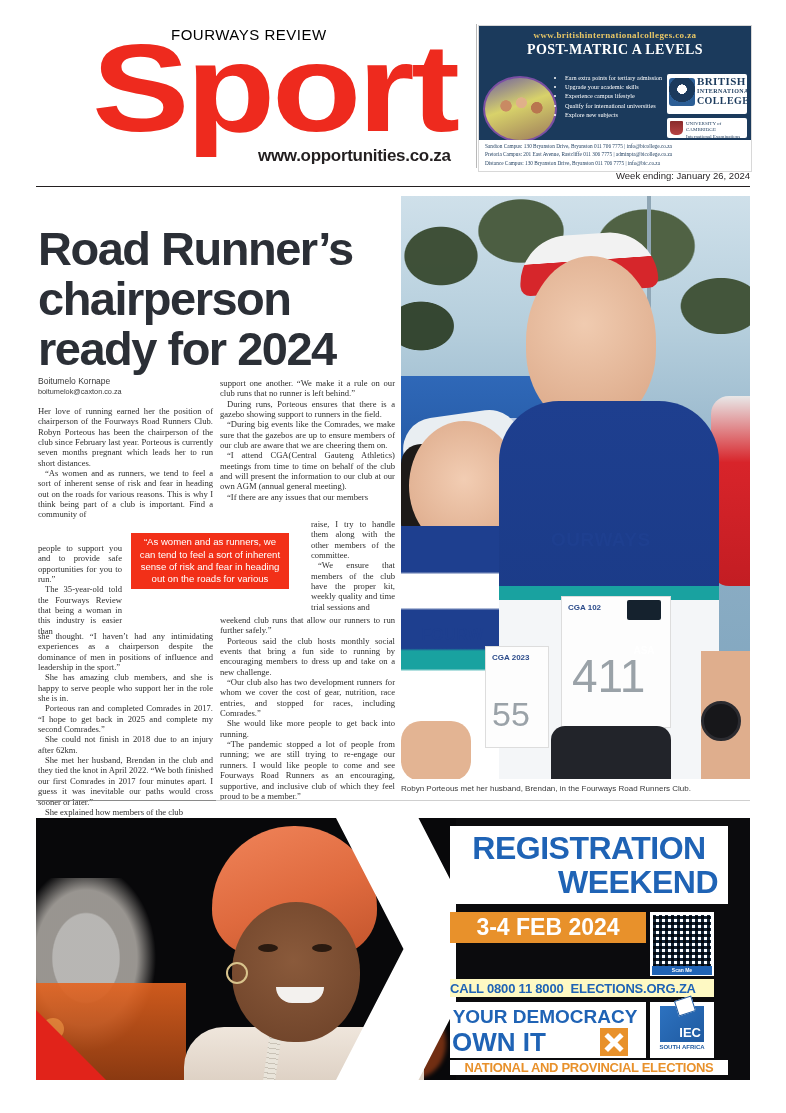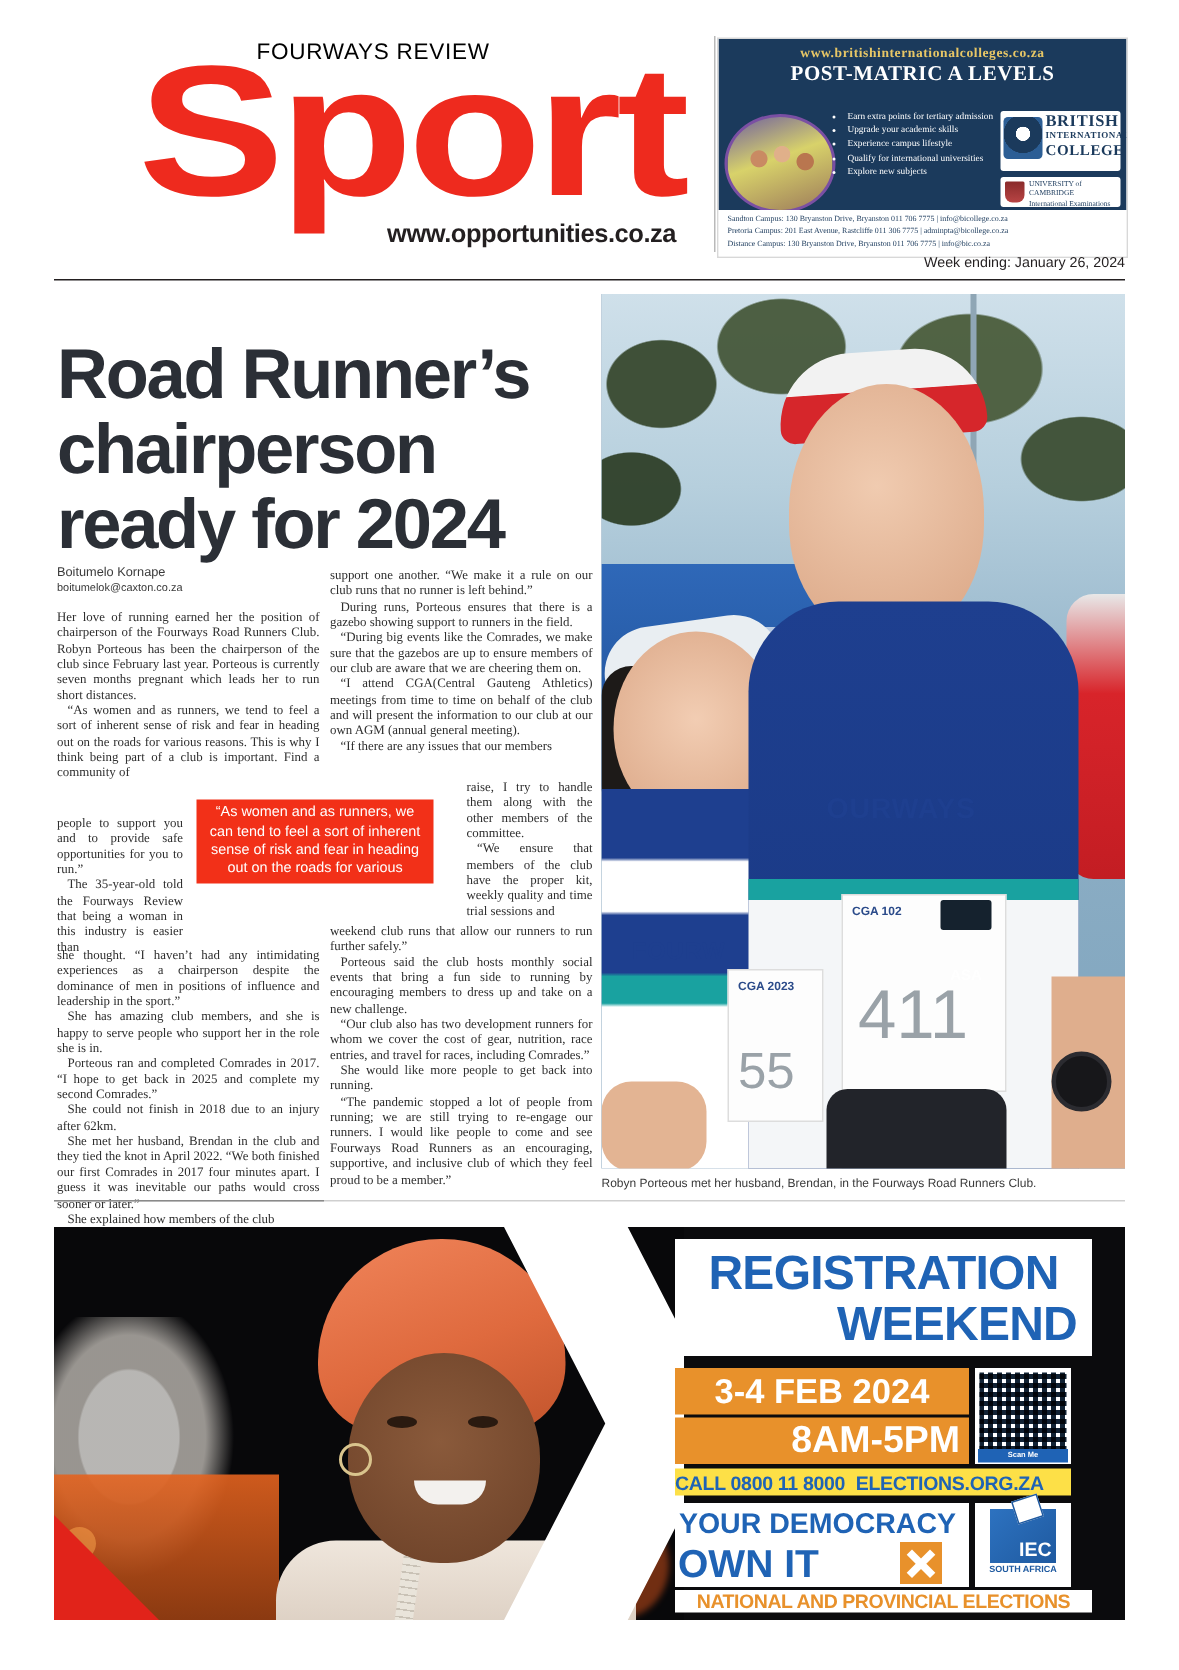--- a/index.html
+++ b/index.html
@@ -145,21 +145,21 @@
   .iec-orange1 span{display:block;text-align:center;font-family:"Liberation Sans",sans-serif;font-weight:bold;font-size:23px;line-height:31px;color:#fff;letter-spacing:0px;}
   .iec-orange2{position:absolute;left:0;top:119px;width:196px;height:31px;background:#e8912b;}
   .iec-orange2 span{display:block;text-align:right;padding-right:6px;font-family:"Liberation Sans",sans-serif;font-weight:bold;font-size:25px;line-height:31px;color:#fff;}
   .iec-qr{position:absolute;left:200px;top:86px;width:64px;height:64px;background:#fff;padding:3px;box-sizing:border-box;}
   .iec-qr-in{width:100%;height:52px;background:
      repeating-linear-gradient(90deg,#123 0 3px,#fff 3px 6px),
      repeating-linear-gradient(0deg,#123 0 3px,#fff 3px 6px);
      background-blend-mode:multiply;}
   .iec-qr-c{position:absolute;left:202px;top:140px;width:60px;height:9px;background:#1f63b5;}
   .iec-qr-c span{display:block;text-align:center;font-family:"Liberation Sans",sans-serif;font-weight:bold;font-size:5px;line-height:9px;color:#fff;}
-  .iec-call{position:absolute;left:0;top:153px;width:264px;height:18px;background:#fde047;display:flex;align-items:center;}
+  .iec-call{position:absolute;left:0;top:153px;width:264px;height:18px;background:#fef9c3;display:flex;align-items:center;}
   .iec-call span{font-family:"Liberation Sans",sans-serif;font-weight:bold;font-size:13px;color:#1f63b5;letter-spacing:-0.2px;}
   .iec-call .sep{width:7px;}
   .iec-white2{position:absolute;left:0;top:176px;width:196px;height:56px;background:#ffffff;}
   .iec-d1{position:absolute;left:0;top:178px;width:190px;text-align:center;font-family:"Liberation Sans",sans-serif;font-weight:bold;font-size:19px;line-height:25px;color:#1f63b5;}
   .iec-d2{position:absolute;left:2px;top:202px;font-family:"Liberation Sans",sans-serif;font-weight:bold;font-size:26px;line-height:28px;color:#1f63b5;}
   .iec-x{position:absolute;left:150px;top:202px;width:28px;height:28px;background:#e8912b;}
   .iec-x::before,.iec-x::after{content:"";position:absolute;left:3px;top:12px;width:22px;height:5px;background:#fff;}
   .iec-x::before{transform:rotate(45deg);} .iec-x::after{transform:rotate(-45deg);}
   .iec-logo{position:absolute;left:200px;top:176px;width:64px;height:56px;background:#fff;}
   .iec-box{position:absolute;left:10px;top:4px;width:44px;height:36px;background:linear-gradient(135deg,#2d72c0,#1f5aa0);}
@@ -254,21 +254,21 @@
     <p>“I attend CGA(Central Gauteng Athletics) meetings from time to time on behalf of the club and will present the information to our club at our own AGM (annual general meeting).</p>
     <p>“If there are any issues that our members</p>
   </div>
   <div class="col col2b">
     <p class="noind">raise, I try to handle them along with the other members of the committee.</p>
     <p>“We ensure that members of the club have the proper kit, weekly quality and time trial sessions and</p>
   </div>
   <div class="col col2c">
     <p class="noind">weekend club runs that allow our runners to run further safely.”</p>
     <p>Porteous said the club hosts monthly social events that bring a fun side to running by encouraging members to dress up and take on a new challenge.</p>
-    <p>“Our club also has two development runners for whom we cover the cost of gear, nutrition, race entries, and travel for races, including Comrades.”</p>
+    <p>“Our club also has two development runners for whom we cover the cost of gear, nutrition, race entries, and stopped for races, including Comrades.”</p>
     <p>She would like more people to get back into running.</p>
     <p>“The pandemic stopped a lot of people from running; we are still trying to re-engage our runners. I would like people to come and see Fourways Road Runners as an encouraging, supportive, and inclusive club of which they feel proud to be a member.”</p>
   </div>
 
   <div class="pullquote">“As women and as runners, we can tend to feel a sort of inherent sense of risk and fear in heading out on the roads for various</div>
 
   <div class="photo">
     <div class="ph-sky"></div>
     <div class="ph-trees"></div>
     <div class="ph-pole"></div>
@@ -328,23 +328,20 @@
     <div class="ba-red"></div>
   </div>
 
   <div class="iec">
     <div class="iec-white1"></div>
     <div class="iec-t1">REGISTRATION</div>
     <div class="iec-t2">WEEKEND</div>
     <div class="iec-orange1">
       <span>3-4 FEB 2024</span>
     </div>
-    <div class="iec-orange2">
-      <span>8AM-5PM</span>
-    </div>
     <div class="iec-qr">
         <div class="iec-qr-in"></div>
       </div>
     <div class="iec-qr-c">
       <span>Scan Me</span>
     </div>
     <div class="iec-call">
       <span>CALL 0800 11 8000</span>
       <span class="sep"></span>
       <span>ELECTIONS.ORG.ZA</span>

